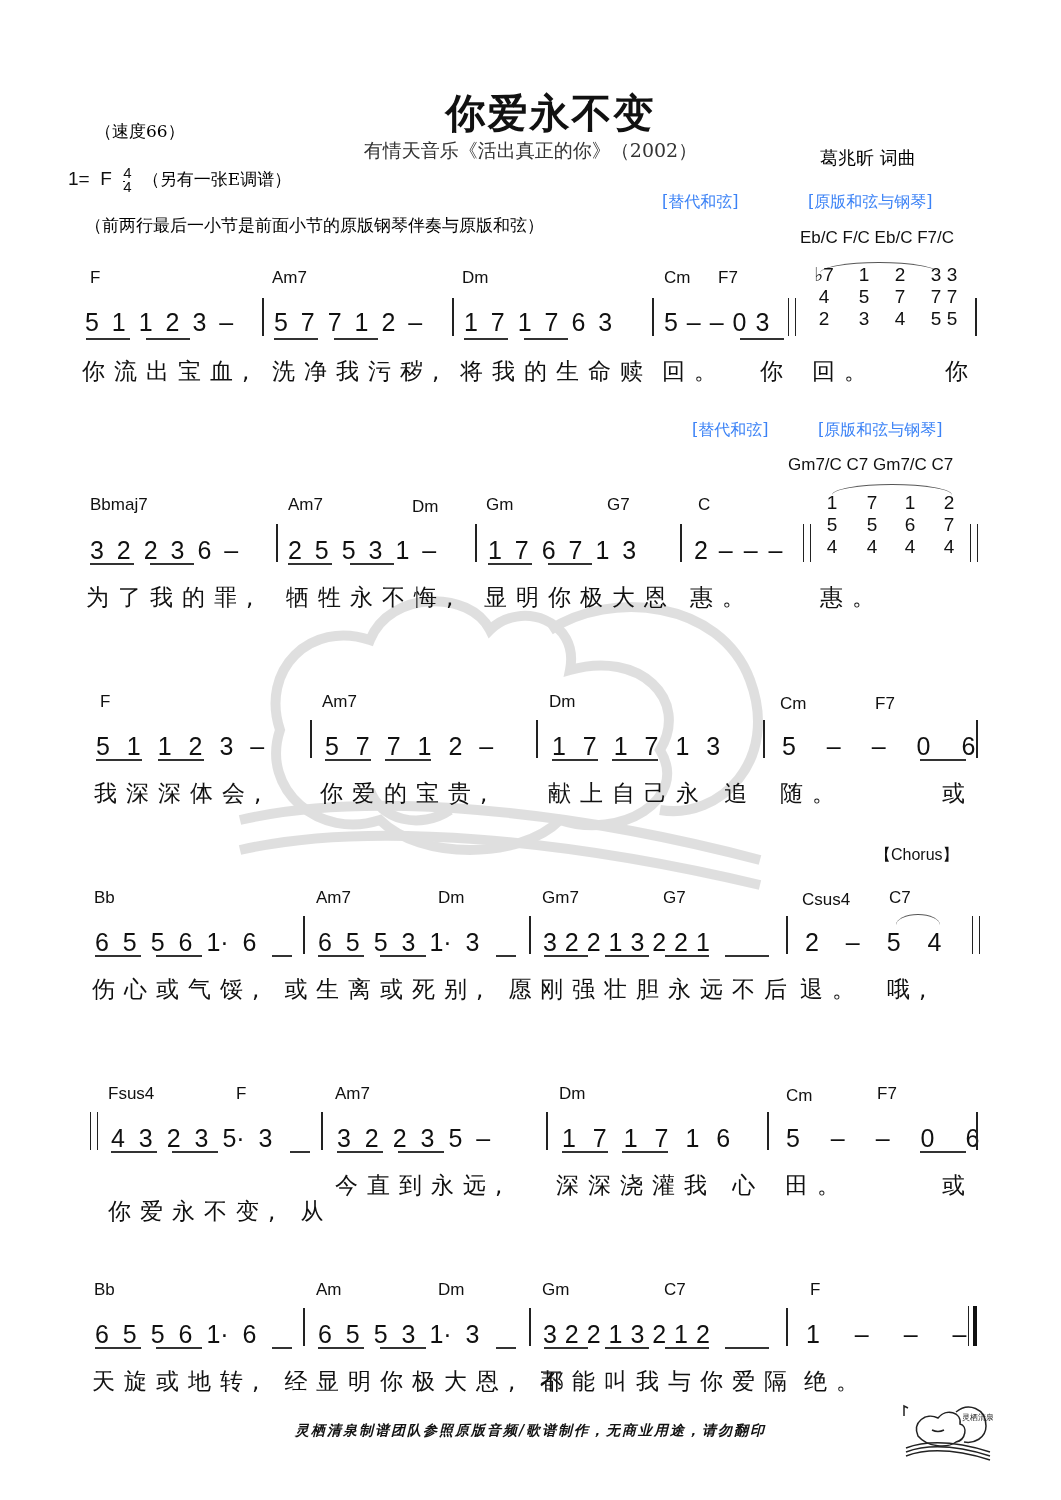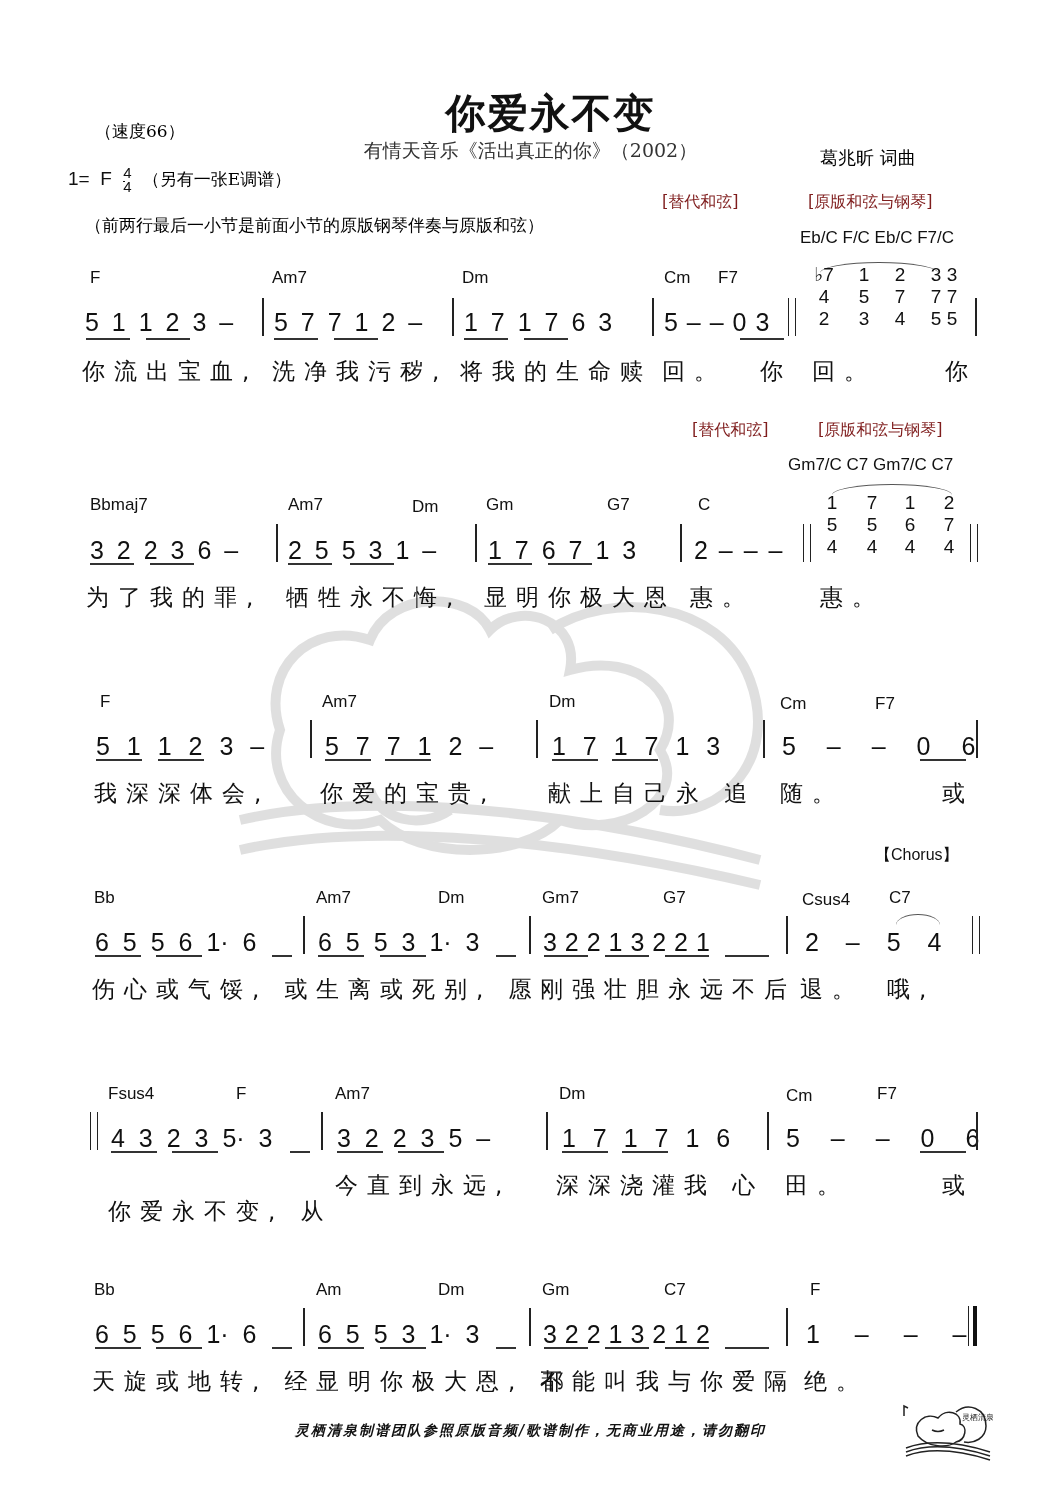--- a/index.html
+++ b/index.html
@@ -15,21 +15,21 @@
   .frac .bar { border-top:1.5px solid #111; margin:1px 0; }
   .chord { font-size:17px; font-family:"Liberation Sans",sans-serif; }
   .note { font-size:25px; font-family:"Liberation Sans",sans-serif; }
   .lyr { font-size:23px; letter-spacing:9px; }
   .bar { position:absolute; width:1.5px; background:#222; }
   .dbar { position:absolute; width:6px; border-left:1.5px solid #222; border-right:1.5px solid #222; }
   .endbar { position:absolute; width:8px; border-left:1.5px solid #222; }
   .endbar::after { content:""; position:absolute; right:0; top:0; bottom:0; width:4px; background:#111; }
   .ul { position:absolute; height:1.5px; background:#333; }
   .slur { position:absolute; border-top:1.5px solid #555; border-radius:50% 50% 0 0 / 100% 100% 0 0; height:10px; }
-  .label { font-size:16px; color:#7f1d1d; font-family:"DejaVu Serif","Liberation Serif",serif; }
+  .label { font-size:16px; color:#3b82f6; font-family:"DejaVu Serif","Liberation Serif",serif; }
   .stack { position:absolute; font-size:19px; font-family:"Liberation Sans",sans-serif; text-align:center; line-height:22px; }
   .footer { font-size:14px; font-style:italic; font-weight:bold; left:0; width:1061px; text-align:center; top:1422px; letter-spacing:2px; font-family:"DejaVu Serif","Liberation Serif",serif; }
   .watermark { position:absolute; left:220px; top:560px; width:560px; height:330px; opacity:0.12; pointer-events:none; }
   .logo { position:absolute; left:898px; top:1398px; width:95px; height:68px; }
 </style>
 </head>
 <body>
 
 <svg class="watermark" viewBox="0 0 560 330">
   <g fill="none" stroke="#000" stroke-width="10">

